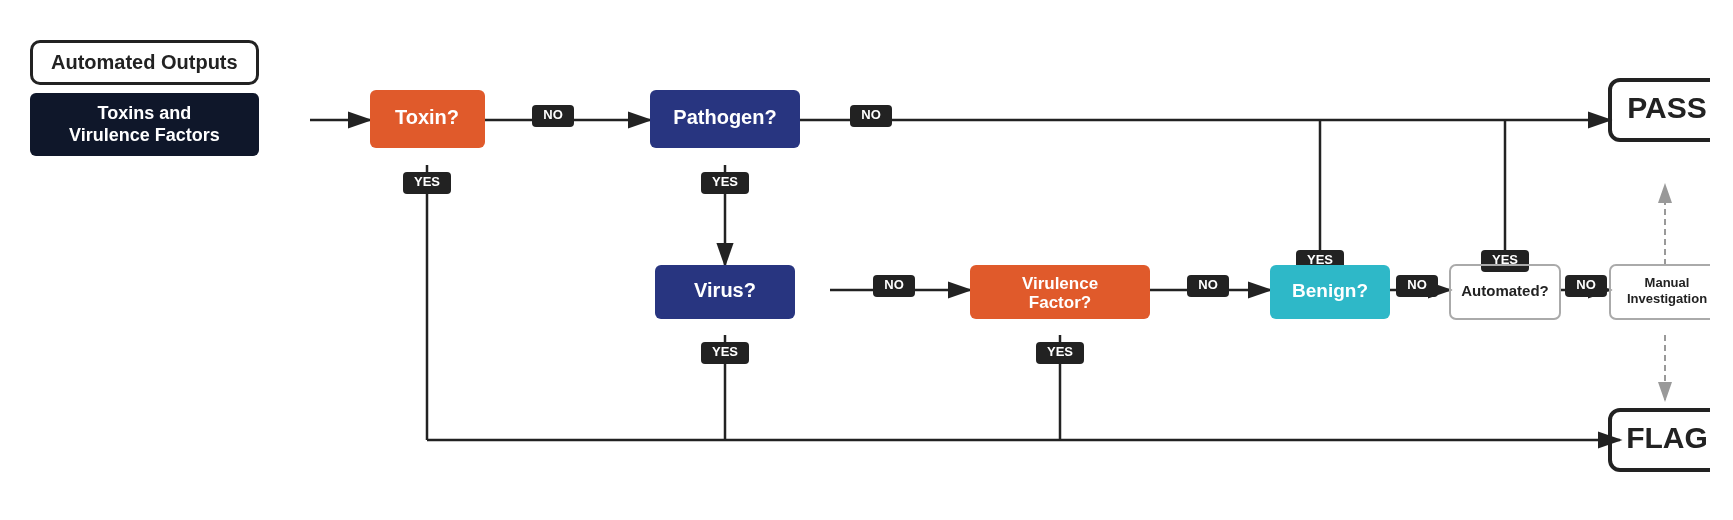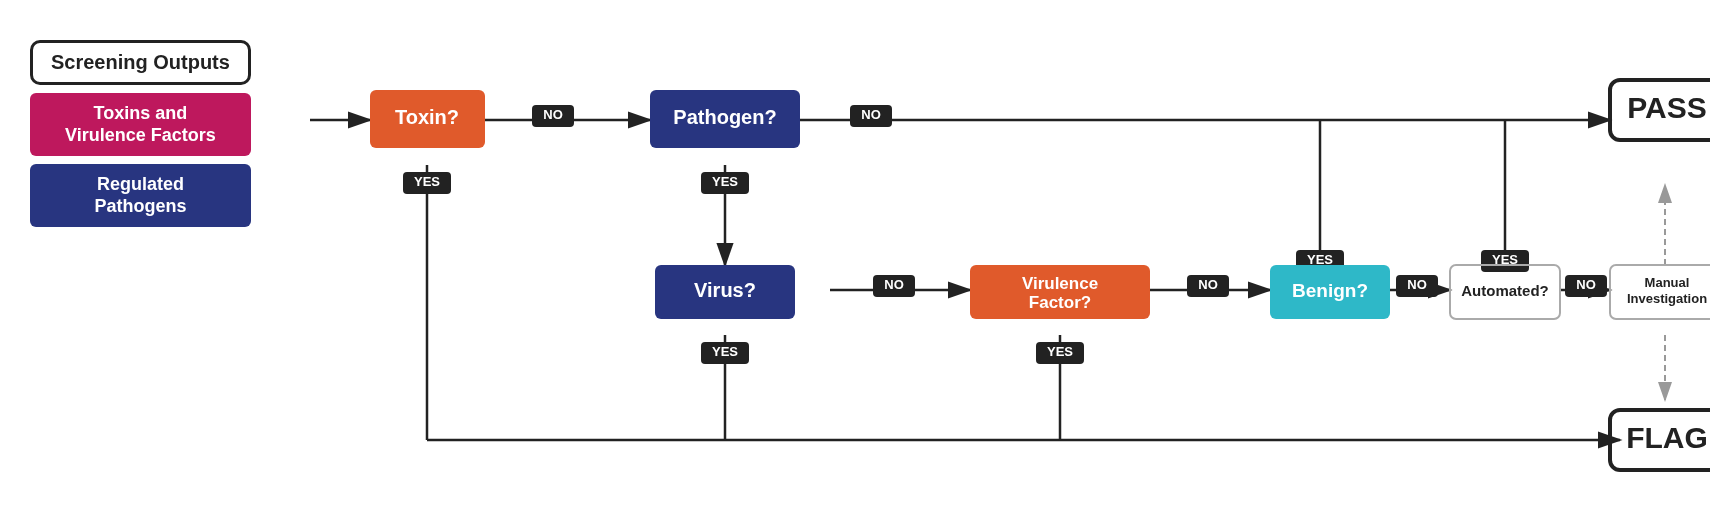--- a/index.html
+++ b/index.html
@@ -33,21 +33,21 @@
     }
     .legend-item {
       border-radius: 6px;
       padding: 10px 14px;
       font-size: 18px;
       font-weight: 800;
       color: #fff;
       text-align: center;
       line-height: 1.2;
     }
-    .legend-toxins { background: #be185d; }
+    .legend-toxins { background: #0f172a; }
     .legend-benign { background: #2eb8c8; }
     .legend-regulated { background: #283580; }
 
     
     .flowchart-svg {
       position: absolute;
       left: 310px;
       top: 20px;
       width: 1400px;
       height: 480px;
@@ -83,23 +83,22 @@
       fill: #222;
       text-anchor: middle;
       dominant-baseline: middle;
       font-size: 30px;
     }
   </style>
 </head>
 <body>
 
 <div class="legend">
-  <div class="legend-screening">Screening Outputs</div>
+  <div class="legend-screening">Automated Outputs</div>
   <div class="legend-item legend-toxins">Toxins and<br>Virulence Factors</div>
-  <div class="legend-item legend-regulated">Regulated<br>Pathogens</div>
 </div>
 
 <svg class="flowchart-svg" viewBox="0 0 1400 480">
   <defs>
     <marker id="arrowhead" markerWidth="10" markerHeight="7" refX="9" refY="3.5" orient="auto">
       <polygon points="0 0, 10 3.5, 0 7" fill="#222"></polygon>
     </marker>
     <marker id="arrowhead-dashed" markerWidth="10" markerHeight="7" refX="9" refY="3.5" orient="auto">
       <polygon points="0 0, 10 3.5, 0 7" fill="#999"></polygon>
     </marker>

